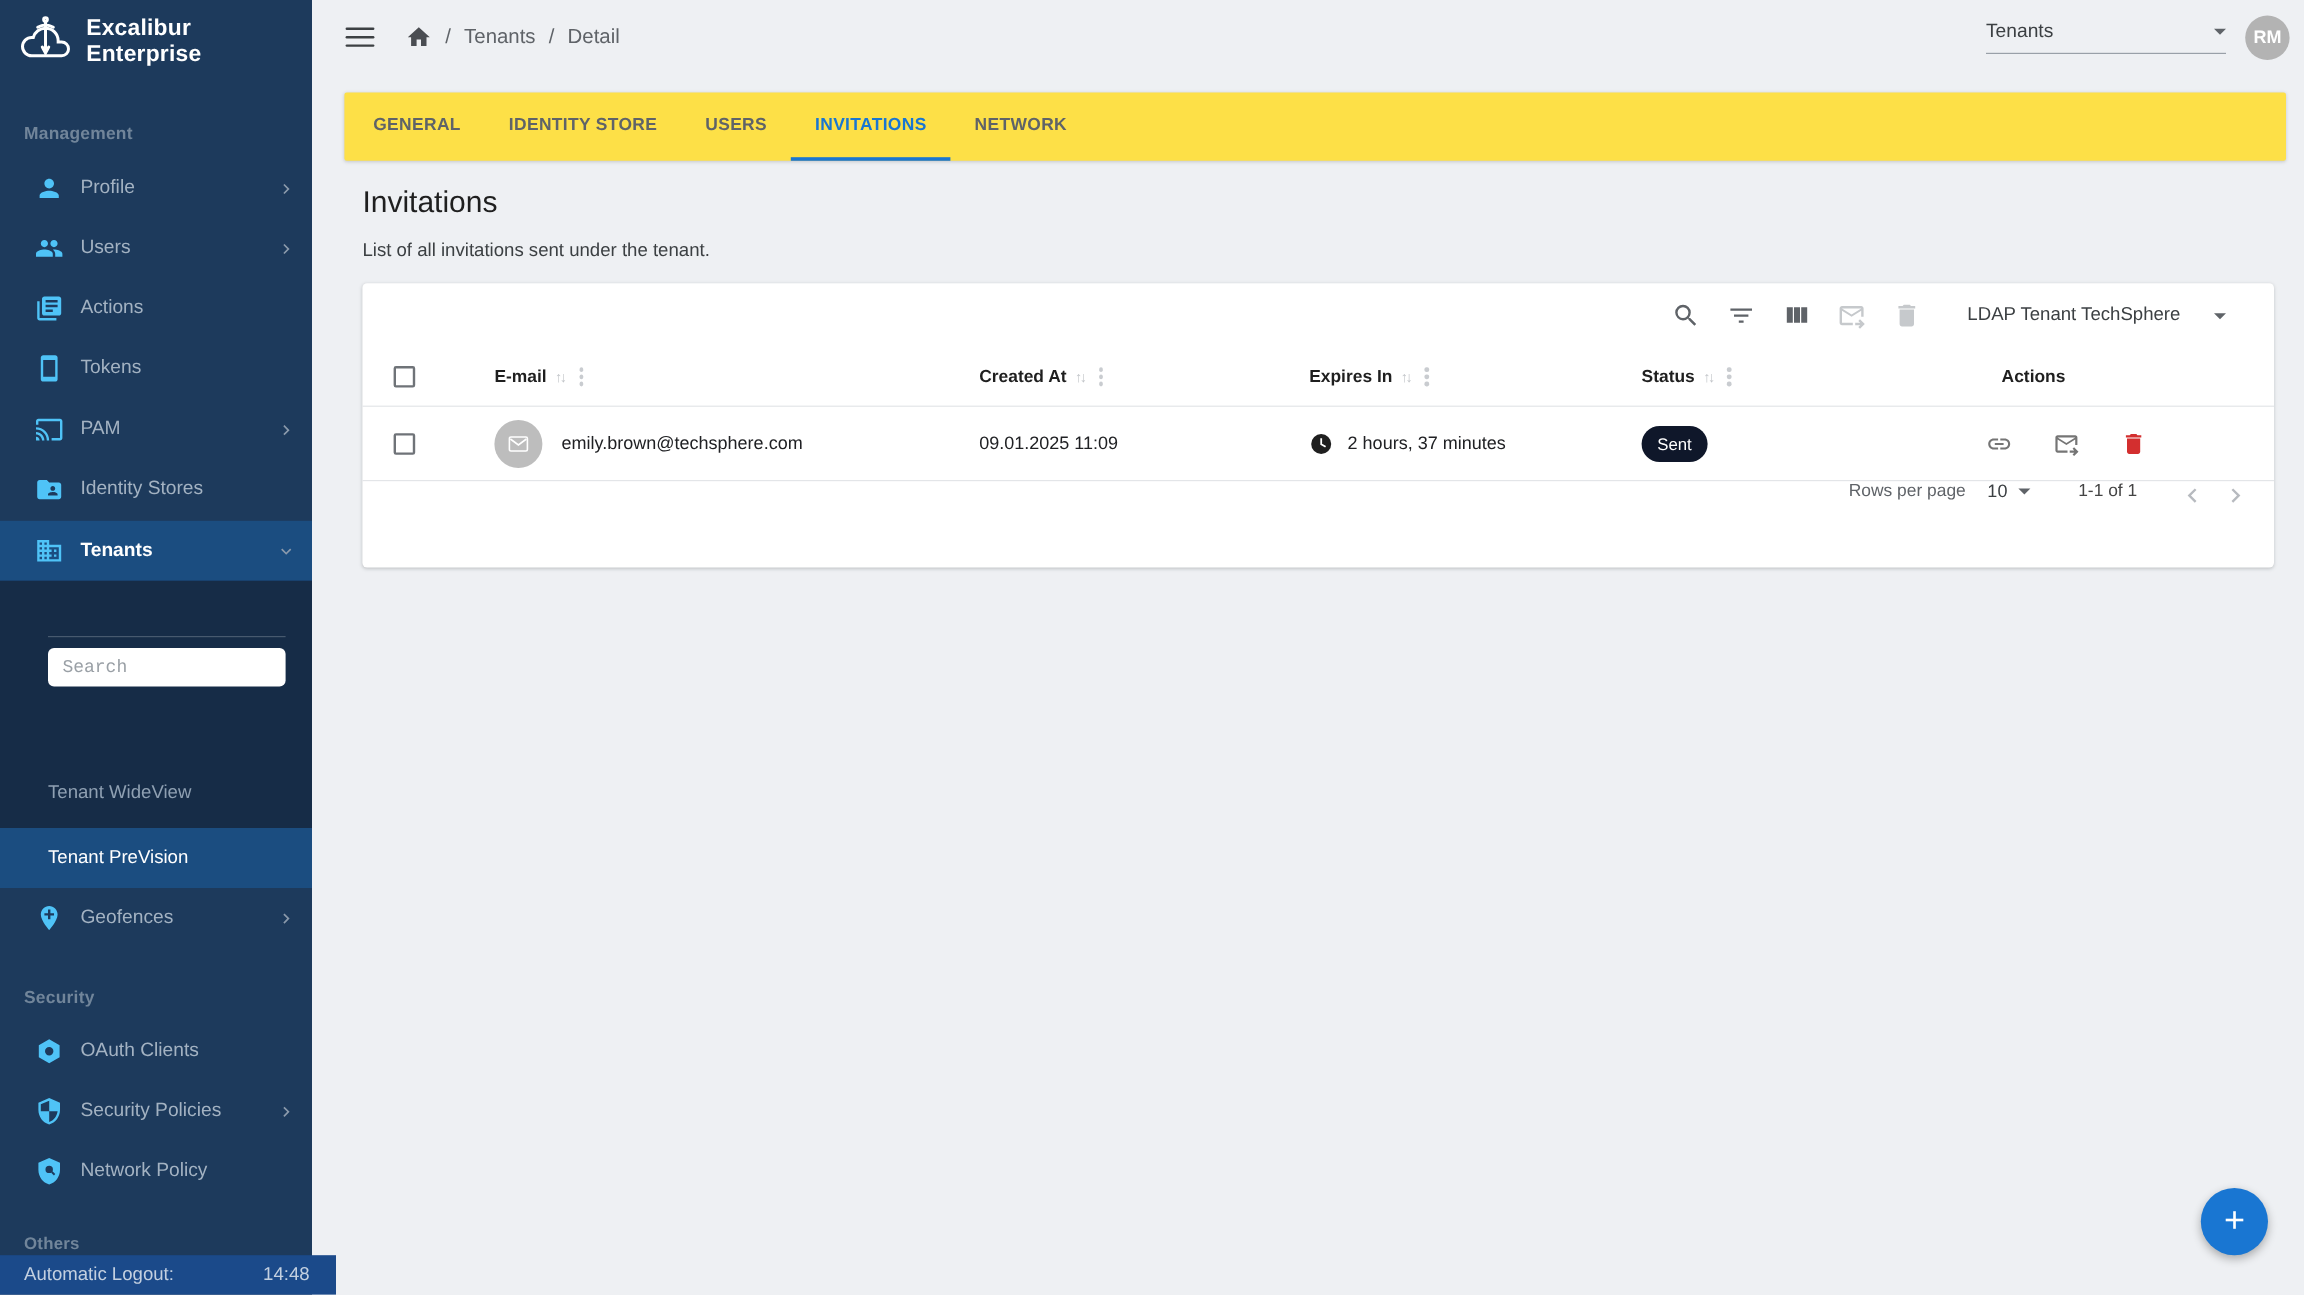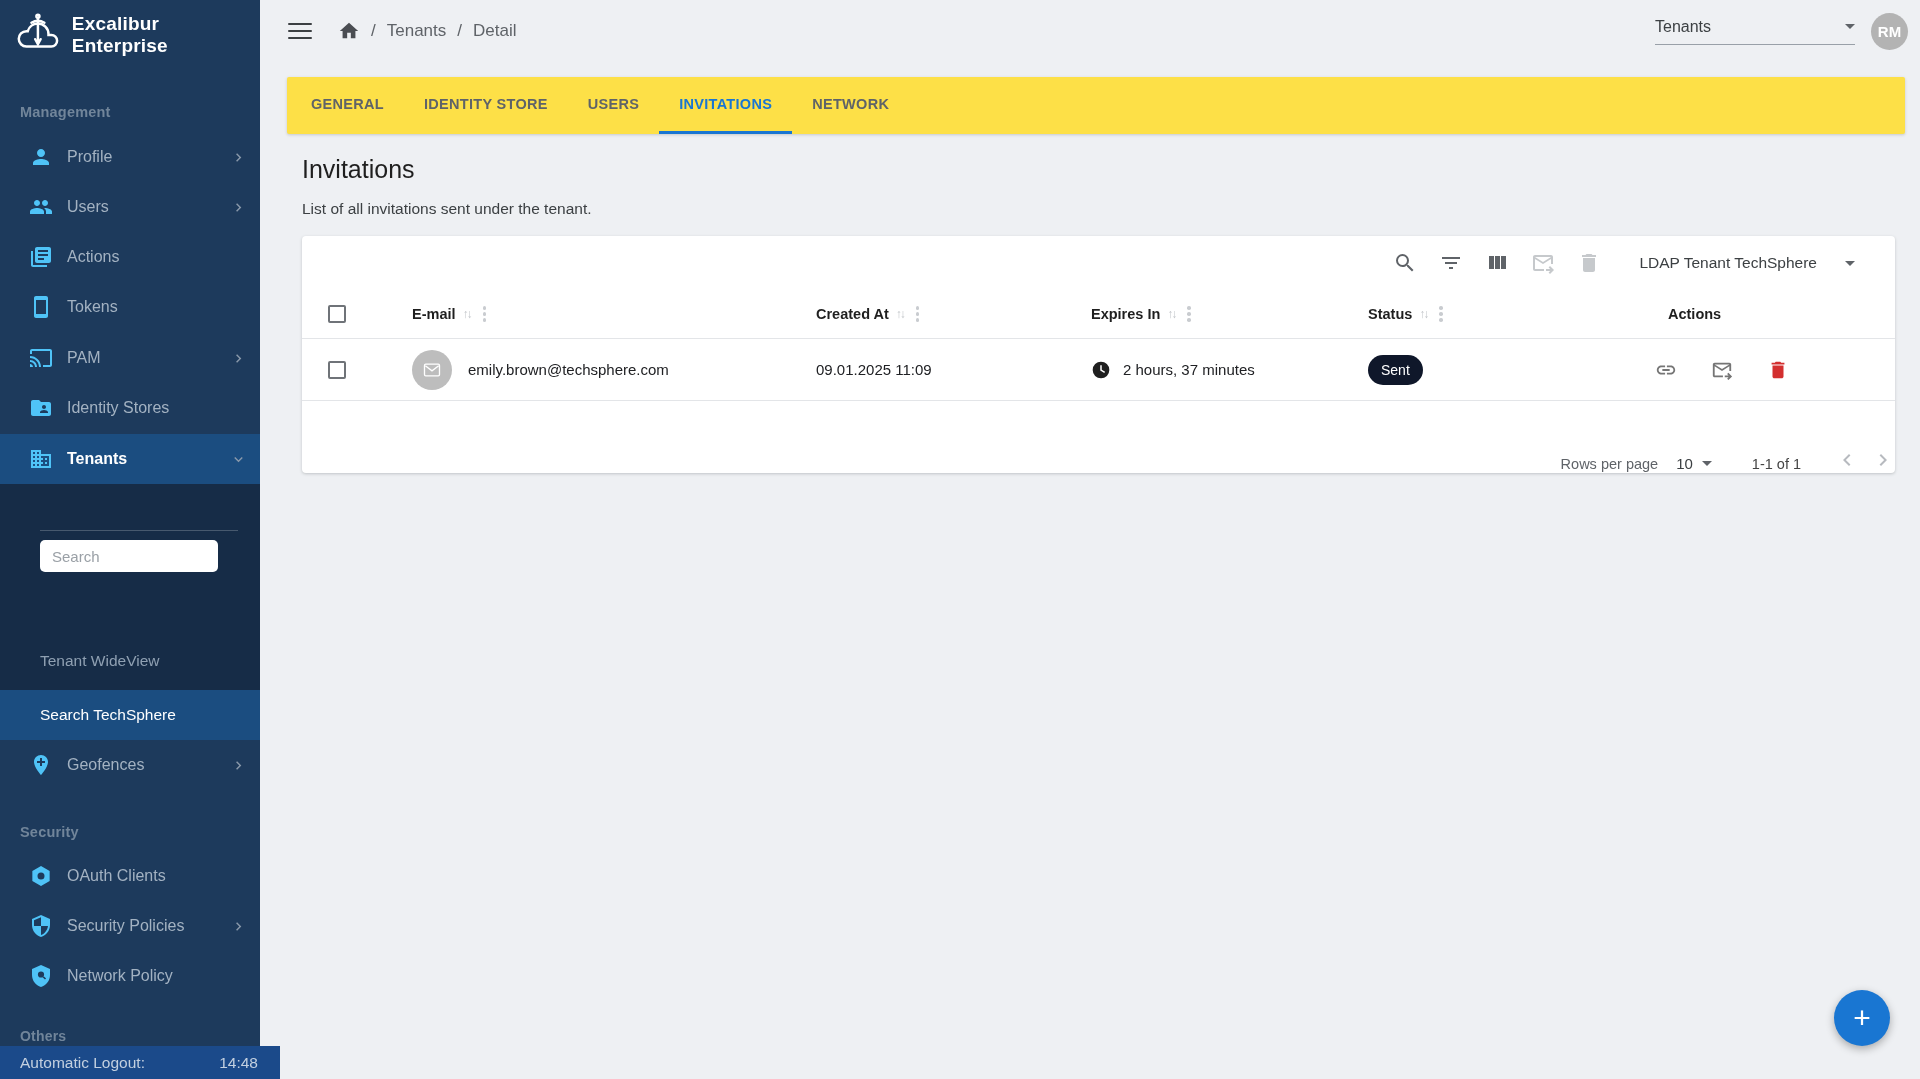--- a/index.html
+++ b/index.html
@@ -22,21 +22,21 @@
   .nav-item svg.ic { width:24px; height:24px; margin-left:29px; fill:#4fc3f7; flex:none; }
   .nav-item .lbl { margin-left:14px; color:#a3b2c2; font-size:16px; }
   .nav-item svg.chev { margin-left:auto; margin-right:13px; width:17px; height:17px; fill:#8a99ab; }
   .nav-item.active { background:#1b4d80; }
   .nav-item.active .lbl { color:#fff; font-weight:700; }
   .submenu { position:absolute; left:0; top:484px; width:260px; height:256px; background:#162c47; }
   .sub-row { position:absolute; left:0; width:260px; height:50px; display:flex; align-items:center; cursor:pointer;margin-top:39px; }
   .sub-row svg.ic { width:22px; height:22px; margin-left:38px; fill:#4fc3f7; flex:none; }
   .sub-row .lbl { margin-left:18px; color:#b6c2cf; font-size:15.5px; }
   .sub-divider { position:absolute; left:40px; top:46px; width:198px; border-top:1px solid #47596e; }
-  .sub-search { position:absolute; left:40px; top:56px; width:178px; height:32px; background:#fff; border:none; border-radius:5px; padding:0 12px; font-size:15px; color:#202124; font-family:Liberation Sans, sans-serif; }
+  .sub-search { position:absolute; left:40px; top:56px; width:198px; height:32px; background:#fff; border:none; border-radius:5px; padding:0 12px; font-size:15px; color:#202124; font-family:Liberation Mono, monospace; }
   .sub-search::placeholder { color:#9aa0a6; }
   .tenant-opt { position:absolute; left:0; width:260px; height:50px; display:flex; align-items:center; cursor:pointer; }
   .tenant-opt .lbl { margin-left:40px; color:#8fa0b2; font-size:15.5px; }
   .tenant-opt.active { background:#1b4d80; }
   .tenant-opt.active .lbl { color:#fff; }
   .logout-bar { position:absolute; left:0; top:1046px; width:280px; height:33px; background:#1b4a8a; display:flex; align-items:center; }
   .logout-bar .lbl { margin-left:20px; color:#c3d0e0; font-size:15.5px; }
   .logout-bar .time { margin-left:auto; margin-right:22px; color:#c3d0e0; font-size:15.5px; }
 
   
@@ -83,21 +83,21 @@
   .avatar-mail { width:40px; height:40px; border-radius:50%; background:#bdbdbd; display:flex; align-items:center; justify-content:center; flex:none; }
   .avatar-mail svg { width:20px; height:20px; }
   .email-txt { font-size:15px; color:#202124; margin-left:16px; }
   .cell-txt { font-size:15px; color:#202124; }
   .clock { width:20px; height:20px; margin-right:12px; flex:none; }
   .badge { display:inline-block; background:#0f172a; color:#fff; font-size:14px; padding:7px 13px; border-radius:17px; }
   .rowact { display:flex; align-items:center; gap:34px; padding-left:57px; }
   .act { width:22px; height:22px; fill:#757575; cursor:pointer; }
   .act.del { fill:#d32f2f; }
 
-  .pag { height:71px; display:flex; align-items:flex-end; justify-content:flex-end; font-size:14.5px; color:#5f6368; }
+  .pag { height:71px; display:flex; align-items:flex-start; justify-content:flex-end; padding-right:20px; font-size:14.5px; color:#5f6368; }
   .rpp-val { color:#3c4043; font-size:15px; margin-left:18px; display:flex; align-items:center; gap:9px; cursor:pointer; }
   .range { margin-left:40px; color:#444; }
   .pchevs { display:flex; align-items:center; gap:12px; margin-left:34px; }
   .pchev { width:24px; height:24px; fill:#b7babf; cursor:pointer; }
 
   .fab { position:absolute; left:1574px; top:990px; width:56px; height:56px; border-radius:50%; background:#1976d2; color:#fff; display:flex; align-items:center; justify-content:center; font-size:30px; font-weight:400; box-shadow:0 3px 8px rgba(0,0,0,.3); cursor:pointer; }
 </style>
 </head>
 <body>
 
@@ -186,21 +186,21 @@
             <path d="M3 13h2v-2H3v2zm0 4h2v-2H3v2zm0-8h2V7H3v2zm4 4h14v-2H7v2zm0 4h14v-2H7v2zM7 7v2h14V7H7z"></path>
           </svg>
         <span class="lbl">Tenant List</span>
       </div>
       <div class="sub-divider"></div>
       <input class="sub-search" type="text" placeholder="Search" style="">
       <div class="tenant-opt" style="top:152px">
         <span class="lbl">Tenant WideView</span>
       </div>
       <div class="tenant-opt active" style="top:206px">
-        <span class="lbl">Search TechSphere</span>
+        <span class="lbl">Tenant PreVision</span>
       </div>
     </div>
 
     <div class="nav-item" style="top:740px">
       <svg class="ic" viewBox="0 0 24 24" fill-rule="evenodd">
           <path d="M12 2C8.14 2 5 5.14 5 9c0 5.25 7 13 7 13s7-7.75 7-13c0-3.86-3.14-7-7-7zm4 8h-3v3h-2v-3H8V8h3V5h2v3h3v2z"></path>
         </svg>
       <span class="lbl">Geofences</span>
       <svg class="chev" viewBox="0 0 24 24">
           <path d="M10 6L8.59 7.41 13.17 12l-4.58 4.59L10 18l6-6z"></path>

